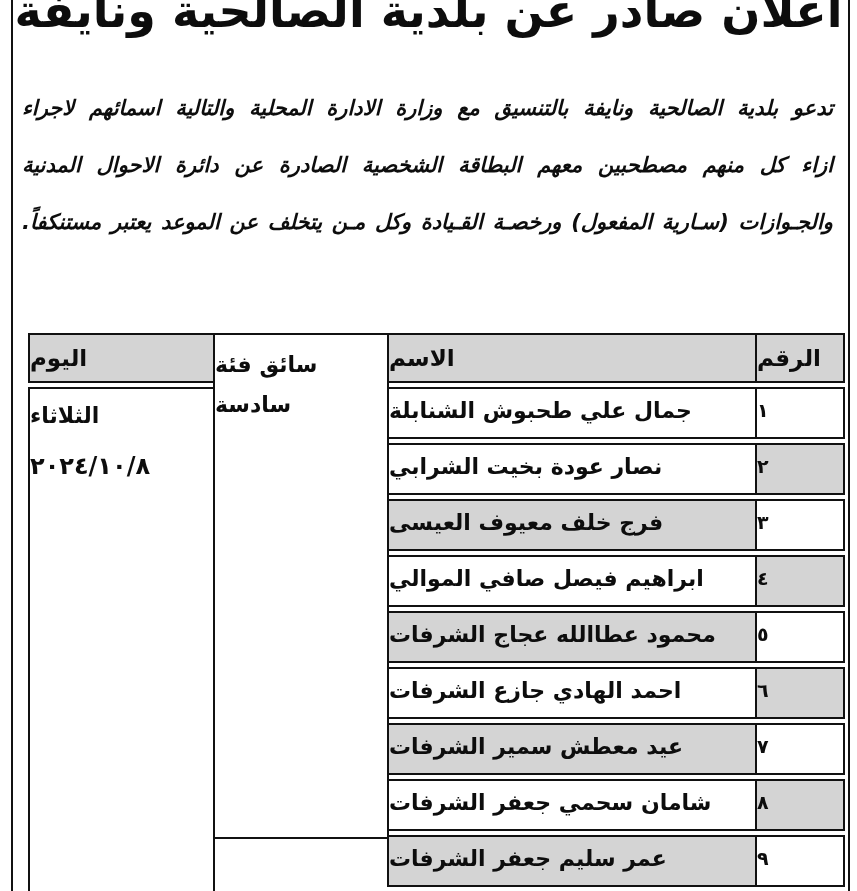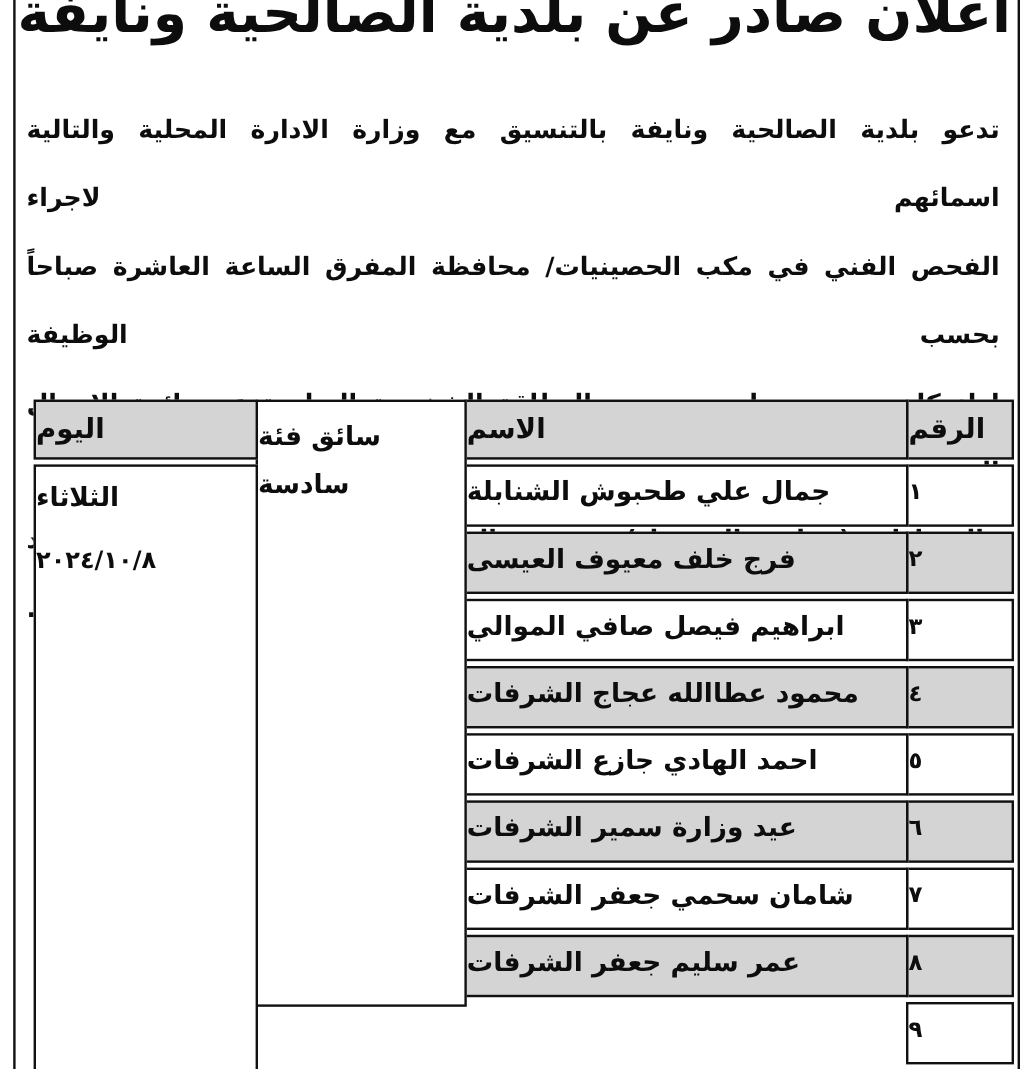--- a/index.html
+++ b/index.html
@@ -17,21 +17,21 @@
 
   .title {
     position:absolute; top:-16px; left:0; right:0;
     text-align:center;
     font-size:46px;
     letter-spacing:0px;
     white-space:nowrap;
   }
 
   .paragraph {
-    position:absolute; top:80px; left:22px; right:24px;
+    position:absolute; top:80px; left:22px; right:24px;font-style:italic;
   }
   .paragraph .pline {
     font-size:21px;
     line-height:57px;
     text-align:justify;
     text-align-last:justify;
     word-spacing:2px;
   }
 
   .table {
@@ -62,33 +62,32 @@
     font-size:22px;
     margin-bottom:4px;
     white-space:nowrap;
   }
   .data-cell.alt { background:var(--alt-bg,#d4d4d4); }
   .number-cell { font-size:19px; }
 
   .tall-cell { height:506px; }
   .category-cell { padding-top:10px; font-size:22px; line-height:40px; }
   .day-cell { padding-top:14px; font-size:22px; line-height:26px; }
-  .date-value { display:block; margin-top:24px; direction:ltr; unicode-bidi:isolate; font-size:20px; }
+  .date-value { display:block; margin-top:24px; direction:ltr; unicode-bidi:isolate; font-size:24px; }
 </style>
 </head>
 <body>
 
 <div class="page-border left"></div>
 <div class="page-border right"></div>
 
 <h1 class="title">اعلان صادر عن بلدية الصالحية ونايفة</h1>
 
 <div class="paragraph">
     <div class="pline">تدعو بلدية الصالحية ونايفة بالتنسيق مع وزارة الادارة المحلية والتالية اسمائهم لاجراء</div>
-    <div class="pline">الفحص الفني في مكب الحصينيات/ محافظة المفرق الساعة العاشرة صباحاً بحسب الوظيفة</div>
     <div class="pline">ازاء كل منهم مصطحبين معهم البطاقة الشخصية الصادرة عن دائرة الاحوال المدنية</div>
     <div class="pline">والجـوازات (سـارية المفعول) ورخصـة القـيادة وكل مـن يتخلف عن الموعد يعتبر مستنكفاً.</div>
   </div>
 
 <div class="table">
 
   <div class="col col-number">
     <div class="cell header-cell">الرقم</div>
     <div>
         <div class="cell data-cell number-cell">١</div>
@@ -101,25 +100,26 @@
         <div class="cell data-cell number-cell alt">٨</div>
         <div class="cell data-cell number-cell">٩</div>
         <div class="cell data-cell number-cell alt">١٠</div>
       </div>
   </div>
 
   <div class="col col-name">
     <div class="cell header-cell">الاسم</div>
     <div>
         <div class="cell data-cell name-cell">جمال علي طحبوش الشنابلة</div>
+        <div class="cell data-cell name-cell">نصار عودة بخيت الشرابي</div>
         <div class="cell data-cell name-cell alt">فرج خلف معيوف العيسى</div>
         <div class="cell data-cell name-cell">ابراهيم فيصل صافي الموالي</div>
         <div class="cell data-cell name-cell alt">محمود عطاالله عجاج الشرفات</div>
         <div class="cell data-cell name-cell">احمد الهادي جازع الشرفات</div>
-        <div class="cell data-cell name-cell alt">عيد وزارة سمير الشرفات</div>
+        <div class="cell data-cell name-cell alt">عيد معطش سمير الشرفات</div>
         <div class="cell data-cell name-cell">شامان سحمي جعفر الشرفات</div>
         <div class="cell data-cell name-cell alt">عمر سليم جعفر الشرفات</div>
       </div>
   </div>
 
   <div class="col col-category">
     <div class="cell tall-cell category-cell">
       <span>سائق فئة</span><br>
       <span>سادسة</span>
     </div>

